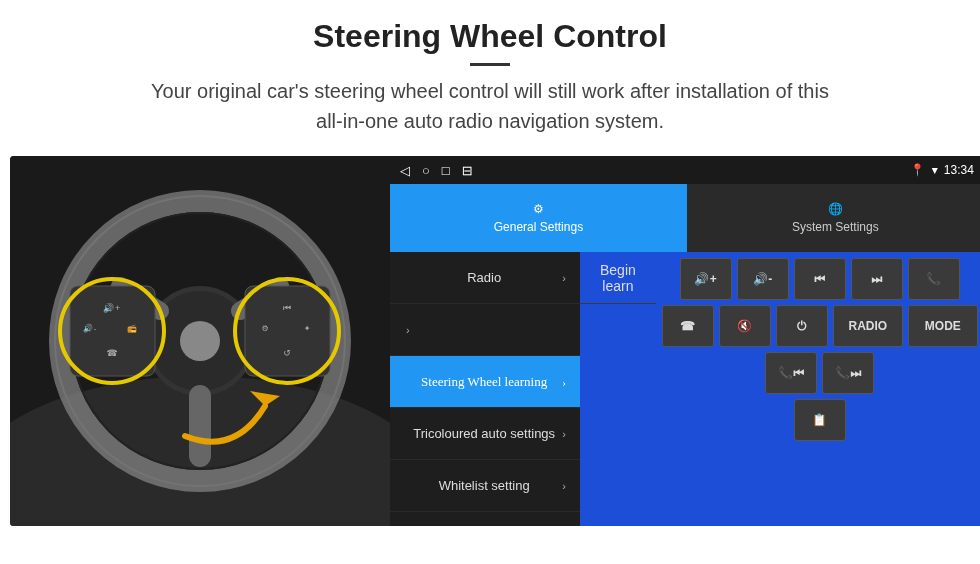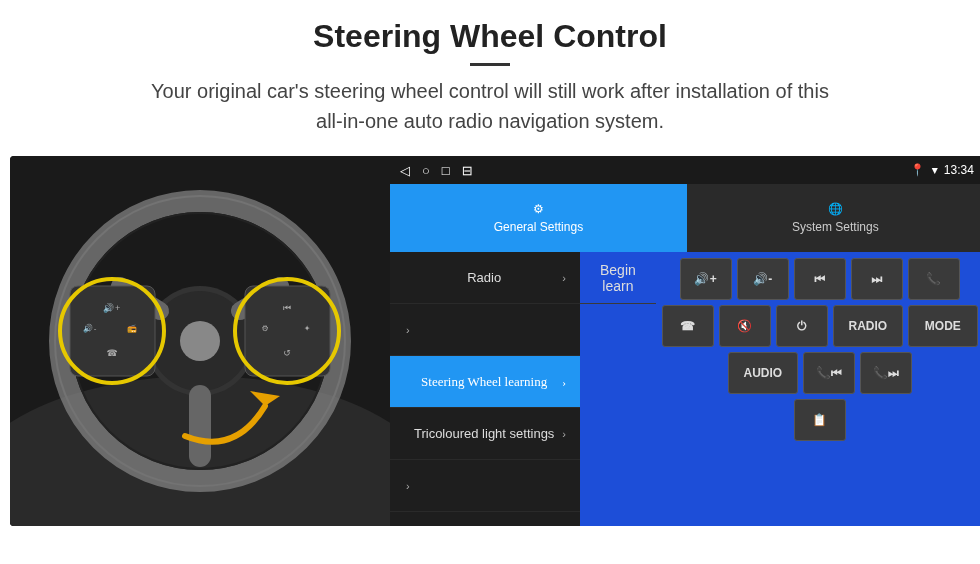--- a/index.html
+++ b/index.html
@@ -309,24 +309,25 @@
           <span class="chevron">›</span>
         </div>
         <div class="menu-item">
           <span class="chevron">›</span>
         </div>
         <div class="menu-item active">
           <span class="menu-item-text">Steering Wheel learning</span>
           <span class="chevron">›</span>
         </div>
         <div class="menu-item">
-          <span class="menu-item-text">Tricoloured light settings</span>
+          <span class="menu-item-text">Tricoloured auto settings</span>
           <span class="chevron">›</span>
         </div>
         <div class="menu-item">
+          <span class="menu-item-text">Whitelist setting</span>
           <span class="chevron">›</span>
         </div>
       </div>
 
       <div class="right-panel">
 
         <div class="begin-learn-row">
           <button class="begin-learn-btn">Begin learn</button>
         </div>
 
@@ -341,21 +342,20 @@
 
           <div class="btn-row">
             <button class="ctrl-btn">☎</button>
             <button class="ctrl-btn">🔇</button>
             <button class="ctrl-btn">⏻</button>
             <button class="ctrl-btn ctrl-btn-wide">RADIO</button>
             <button class="ctrl-btn ctrl-btn-wide">MODE</button>
           </div>
 
           <div class="btn-row">
-            <button class="ctrl-btn ctrl-btn-wide">AUDIO</button>
             <button class="ctrl-btn">📞⏮</button>
             <button class="ctrl-btn">📞⏭</button>
           </div>
 
           <div class="btn-row">
             <button class="ctrl-btn">📋</button>
           </div>
         </div>
 
       </div>

